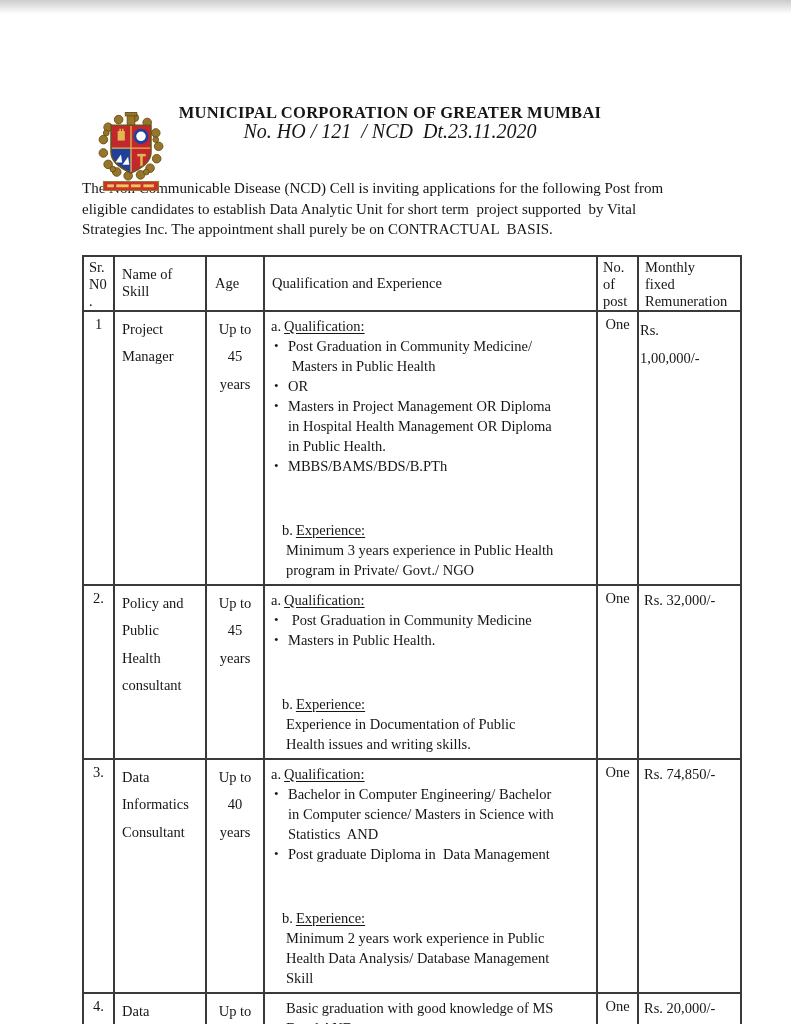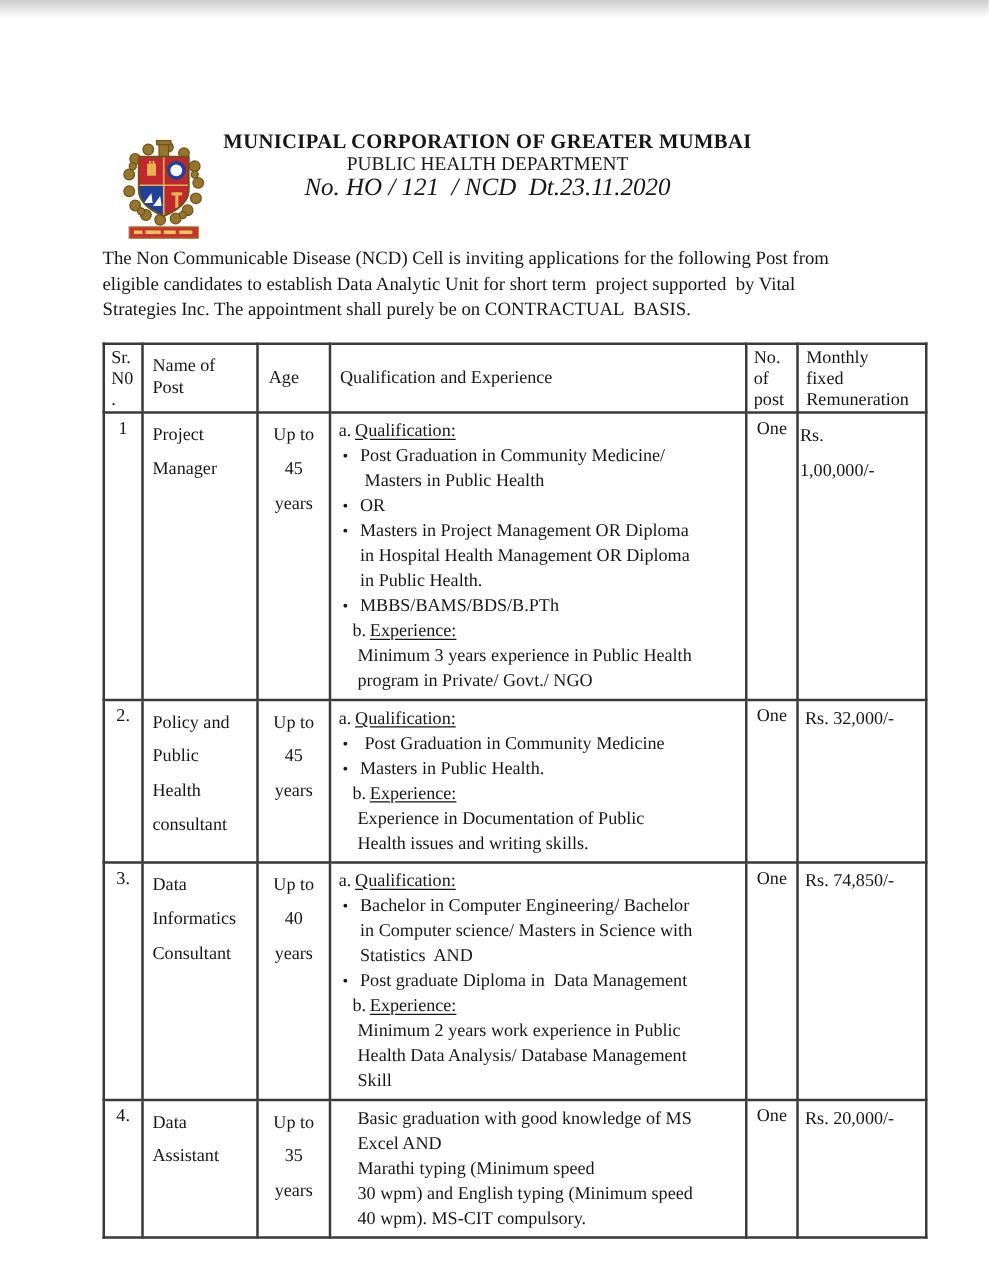--- a/index.html
+++ b/index.html
@@ -39,21 +39,21 @@
 
   .cell-sr   { text-align:center; padding-top:4px; }
   .cell-name { white-space:pre-line; line-height:27.5px; padding:4px 2px 0 7px; }
   .cell-age  { white-space:pre-line; line-height:27.5px; text-align:center; padding-top:4px; }
   .cell-qual { padding:4px 3px 4px 6px; line-height:20px; }
   .cell-posts{ text-align:center; padding-top:4px; }
   .cell-pay  { padding:4px 1px 0 5px; white-space:pre-line; line-height:20px; }
   .cell-pay.pay-center { text-align:left; line-height:28px; padding-left:1px; }
 
   .q-head { line-height:20px; }
-  .q-head.q-sub { margin-left:11px; }
+  .q-head.q-sub { margin-left:11px;margin-top:44px; }
   .q-prefix { }
   .q-underline { text-decoration:underline; text-underline-offset:2px; margin-left:3px; }
   .q-bullet { display:flex; }
   .q-dot { width:17px; flex:0 0 17px; padding-left:3px; font-size:13px; }
   .q-btext { flex:1; white-space:pre-wrap; }
   .q-text { margin-left:15px; white-space:pre-wrap; }
 </style>
 </head>
 <body>
 
@@ -113,21 +113,20 @@
       <g fill="#f0c75e">
         <rect x="15" y="76" width="7" height="3"></rect>
         <rect x="24.5" y="76" width="13" height="3"></rect>
         <rect x="40" y="76" width="10" height="3"></rect>
         <rect x="53" y="76" width="11" height="3"></rect>
       </g>
     </g>
   </svg>
   <div class="title-block">
     <div class="org-name">MUNICIPAL CORPORATION OF GREATER MUMBAI</div>
-    <div class="dept-name">PUBLIC HEALTH DEPARTMENT</div>
     <div class="ref-line">No. HO / 121  / NCD  Dt.23.11.2020</div>
   </div>
 </div>
 
 <p class="intro">The Non Communicable Disease (NCD) Cell is inviting applications for the following Post from
 eligible candidates to establish Data Analytic Unit for short term  project supported  by Vital
 Strategies Inc. The appointment shall purely be on CONTRACTUAL  BASIS.</p>
 
 <table class="posts">
   <colgroup>
@@ -137,21 +136,21 @@
     <col class="c-qual">
       <col class="c-posts">
       <col class="c-pay">
   </colgroup>
   <thead>
     <tr>
       <th class="h-sr">Sr.
 N0
 .</th>
       <th class="h-name">Name of
-Post</th>
+Skill</th>
       <th class="h-age">Age</th>
       <th class="h-qual">Qualification and Experience</th>
       <th class="h-posts">No.
 of
 post</th>
       <th class="h-pay">Monthly
 fixed
 Remuneration</th>
     </tr>
   </thead>

